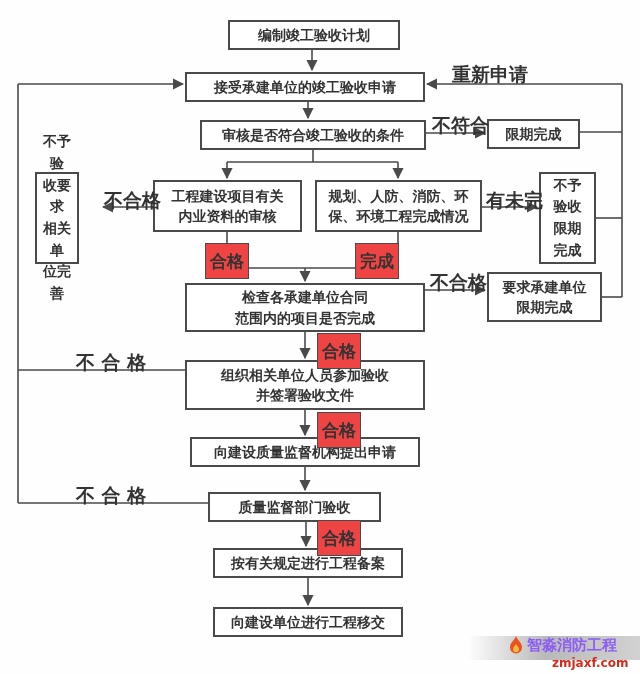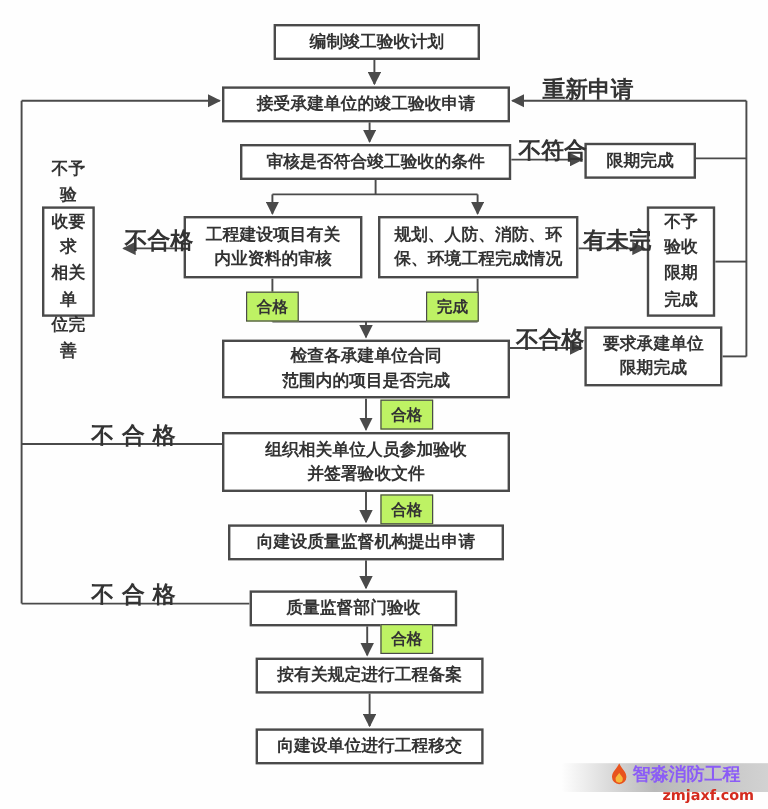--- a/index.html
+++ b/index.html
@@ -2,22 +2,22 @@
 <html><head>
 <meta charset="utf-8">
 <style>
   *{box-sizing:border-box;margin:0;padding:0}
   body{font-family:"DejaVu Sans","Liberation Sans",sans-serif;background:#ffffff}
   .canvas{position:relative;width:640px;height:674px;background:#fefefe;overflow:hidden}
   svg.wires{position:absolute;left:0;top:0;width:640px;height:674px}
   .node{position:absolute;display:flex;align-items:center;justify-content:center;text-align:center;
         border:2px solid #4a4a4a;background:#ffffff;color:#333333;font-weight:bold;font-size:14px;
         line-height:1.45;white-space:pre-line;padding:13px 2px}
-  .tag{position:absolute;width:44px;height:25px;display:flex;align-items:center;justify-content:center;
-       border:1.5px solid #4a4a4a;background:#bef264;color:#333333;font-weight:bold;font-size:13px}
+  .tag{position:absolute;width:44px;height:36px;display:flex;align-items:center;justify-content:center;
+       border:1.5px solid #4a4a4a;background:#ef4444;color:#333333;font-weight:bold;font-size:17px}
   .lbl{position:absolute;color:#333333;font-weight:bold;font-size:19px;white-space:nowrap;background:transparent}
   
   .wm-ribbon{position:absolute;left:468px;top:636px;width:172px;height:24px;
              background:linear-gradient(90deg,rgba(185,185,185,0) 0%,#b9b9b9 45%,#d2d2d2 100%)}
   .wm-row{position:absolute;left:508px;top:636px;display:flex;align-items:center;gap:3px}
   .wm-brand{color:#8b5cf6;font-weight:bold;font-size:15px;white-space:nowrap}
   .wm-site{position:absolute;left:552px;top:656px;color:#d42b1e;font-weight:bold;font-size:12px;white-space:nowrap}
 </style>
 </head>
 <body>

